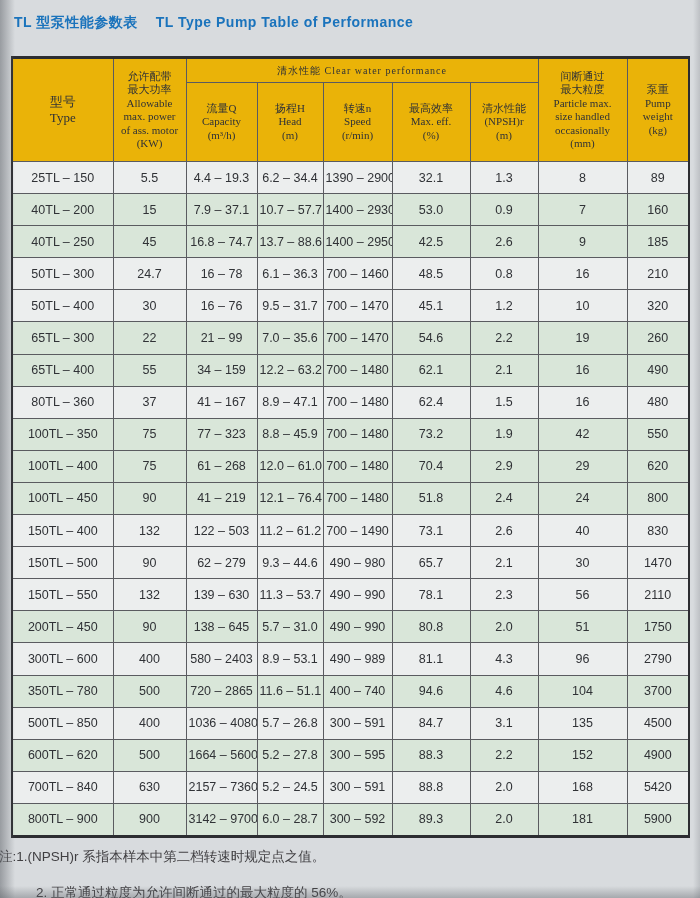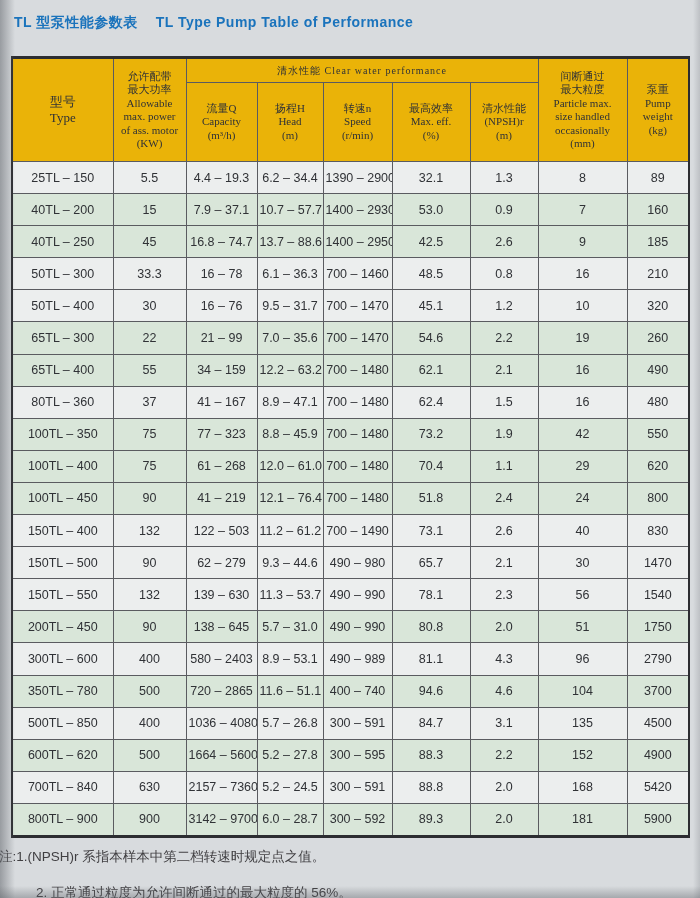--- a/index.html
+++ b/index.html
@@ -170,21 +170,21 @@
         <td>16.8 – 74.7</td>
         <td>13.7 – 88.6</td>
         <td>1400 – 2950</td>
         <td>42.5</td>
         <td>2.6</td>
         <td>9</td>
         <td>185</td>
       </tr>
       <tr>
         <td>50TL – 300</td>
-        <td>33.3</td>
+        <td>24.7</td>
         <td>16 – 78</td>
         <td>6.1 – 36.3</td>
         <td>700 – 1460</td>
         <td>48.5</td>
         <td>0.8</td>
         <td>16</td>
         <td>210</td>
       </tr>
       <tr>
         <td>50TL – 400</td>
@@ -241,21 +241,21 @@
         <td>42</td>
         <td>550</td>
       </tr>
       <tr class="tint">
         <td>100TL – 400</td>
         <td>75</td>
         <td>61 – 268</td>
         <td>12.0 – 61.0</td>
         <td>700 – 1480</td>
         <td>70.4</td>
-        <td>1.1</td>
+        <td>2.9</td>
         <td>29</td>
         <td>620</td>
       </tr>
       <tr class="tint">
         <td>100TL – 450</td>
         <td>90</td>
         <td>41 – 219</td>
         <td>12.1 – 76.4</td>
         <td>700 – 1480</td>
         <td>51.8</td>
@@ -287,21 +287,21 @@
       </tr>
       <tr>
         <td>150TL – 550</td>
         <td>132</td>
         <td>139 – 630</td>
         <td>11.3 – 53.7</td>
         <td>490 – 990</td>
         <td>78.1</td>
         <td>2.3</td>
         <td>56</td>
-        <td>1540</td>
+        <td>2110</td>
       </tr>
       <tr class="tint">
         <td>200TL – 450</td>
         <td>90</td>
         <td>138 – 645</td>
         <td>5.7 – 31.0</td>
         <td>490 – 990</td>
         <td>80.8</td>
         <td>2.0</td>
         <td>51</td>

